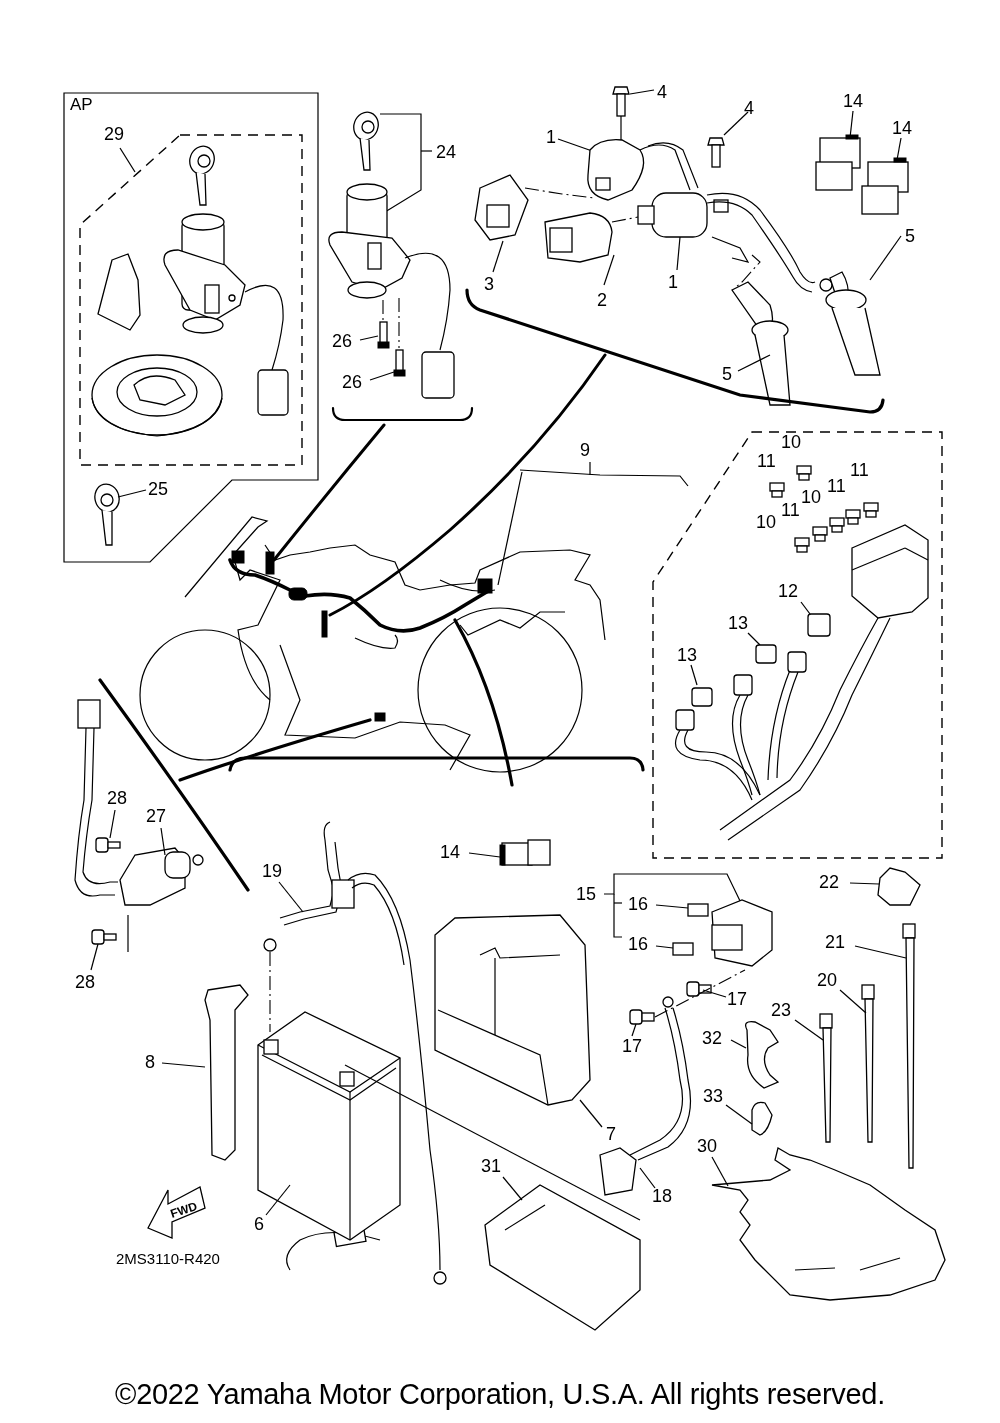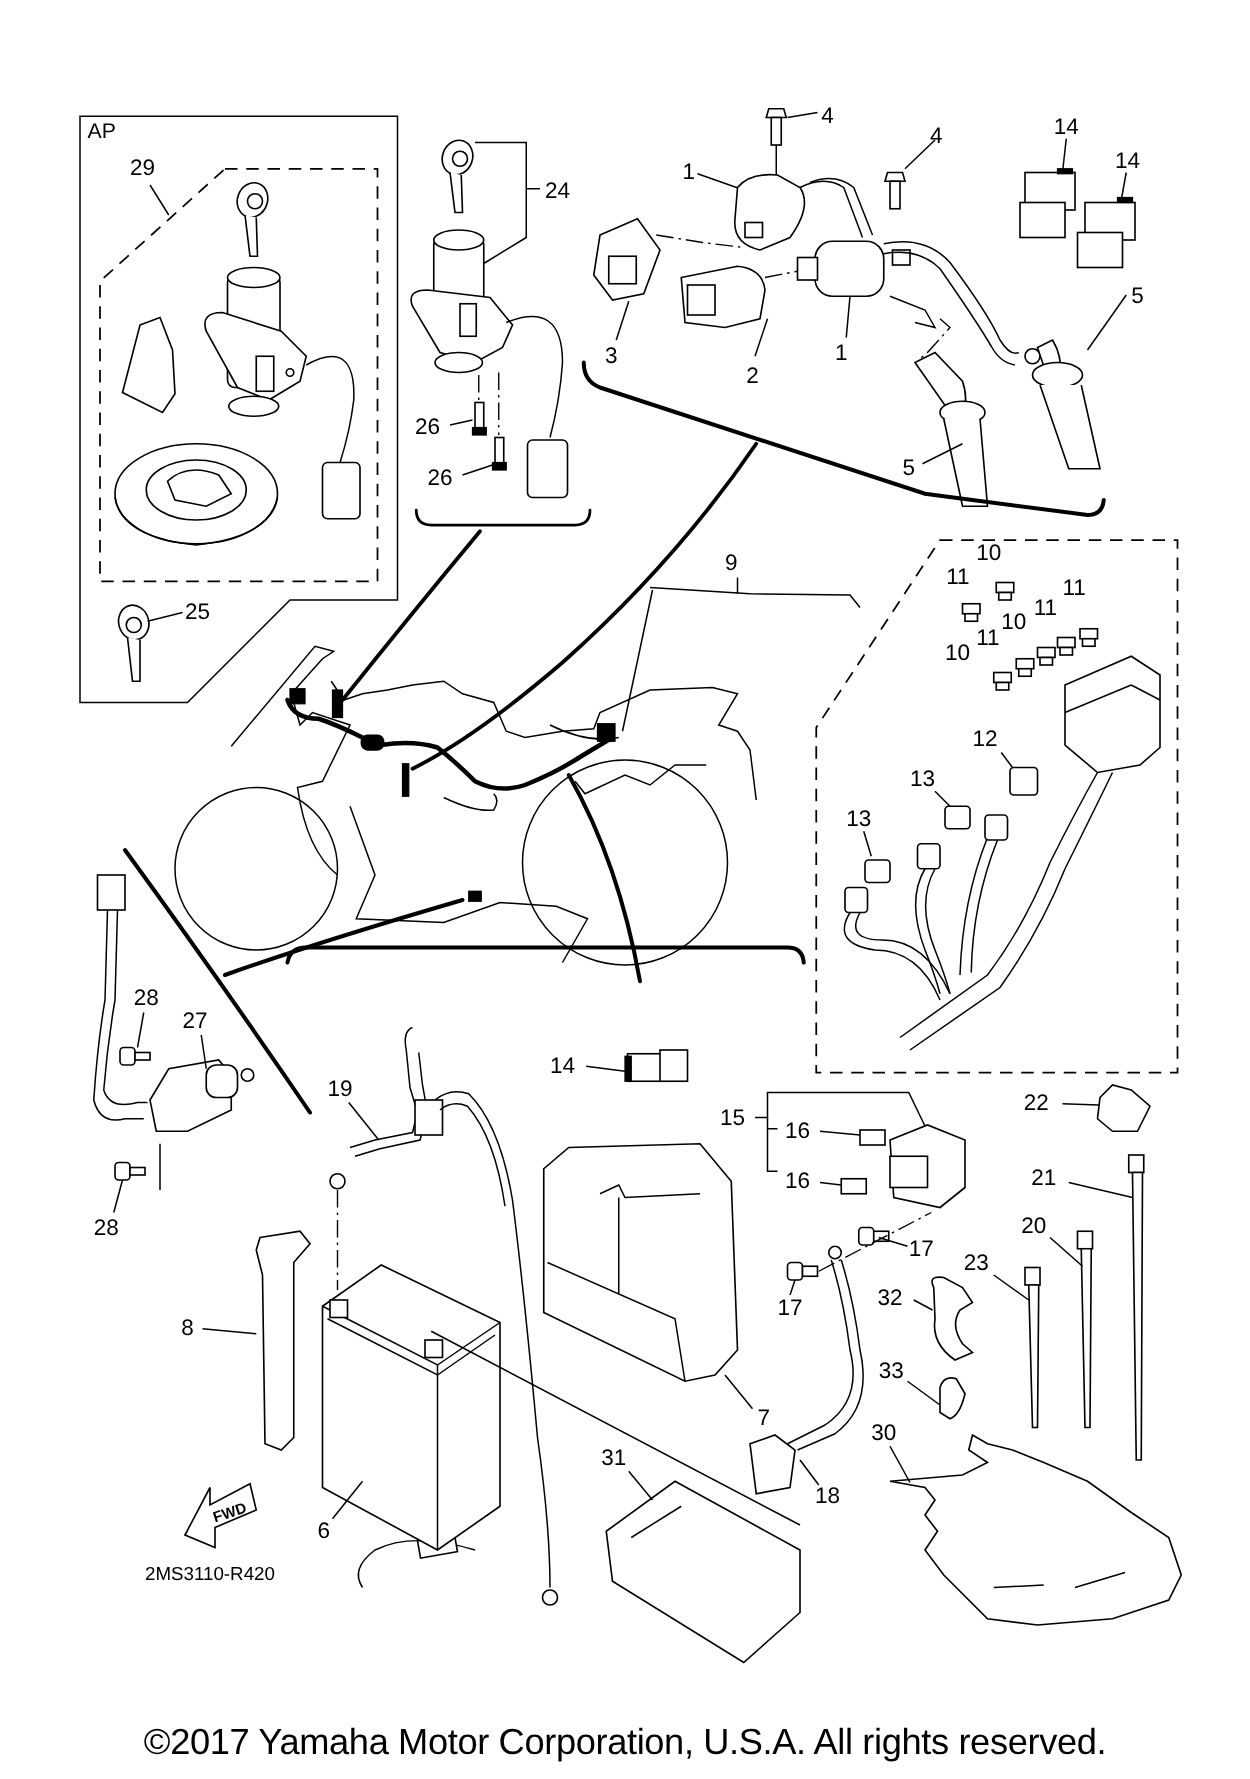--- a/index.html
+++ b/index.html
@@ -432,13 +432,13 @@
 
   <g>
     <path class="part" d="M712 1185 L740 1190 L748 1200 L740 1212 L750 1225 L740 1240 L755 1260 L790 1295 L830 1300 L890 1295 L935 1280 L945 1260 L935 1230 L905 1210 L870 1185 L835 1170 L810 1160 L790 1155 L778 1148 L775 1160 L790 1170 L770 1180 Z"></path>
     <line class="ln" x1="795" y1="1270" x2="835" y2="1268"></line>
     <line class="ln" x1="860" y1="1270" x2="900" y2="1258"></line>
   </g>
   <text class="lbl" x="697" y="1152">30</text>
   <line class="ln" x1="712" y1="1157" x2="728" y2="1186"></line>
 </svg>
 
-<div id="copyright">©2017 Yamaha Motor Corporation, U.S.A. All rights reserved.</div>
+<div id="copyright">©2022 Yamaha Motor Corporation, U.S.A. All rights reserved.</div>
 
 </body></html>

